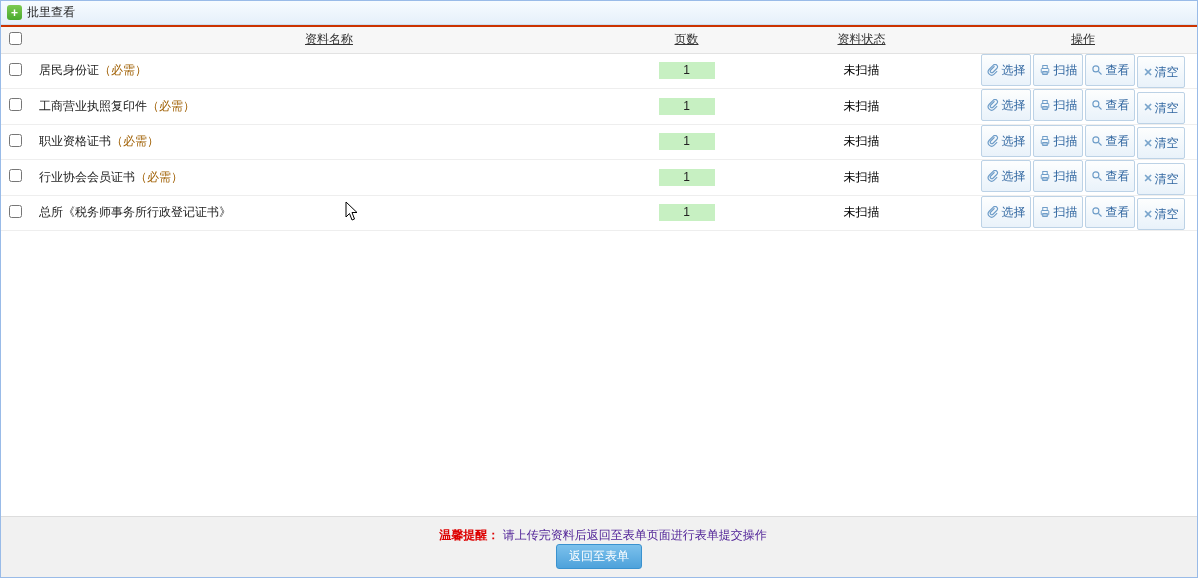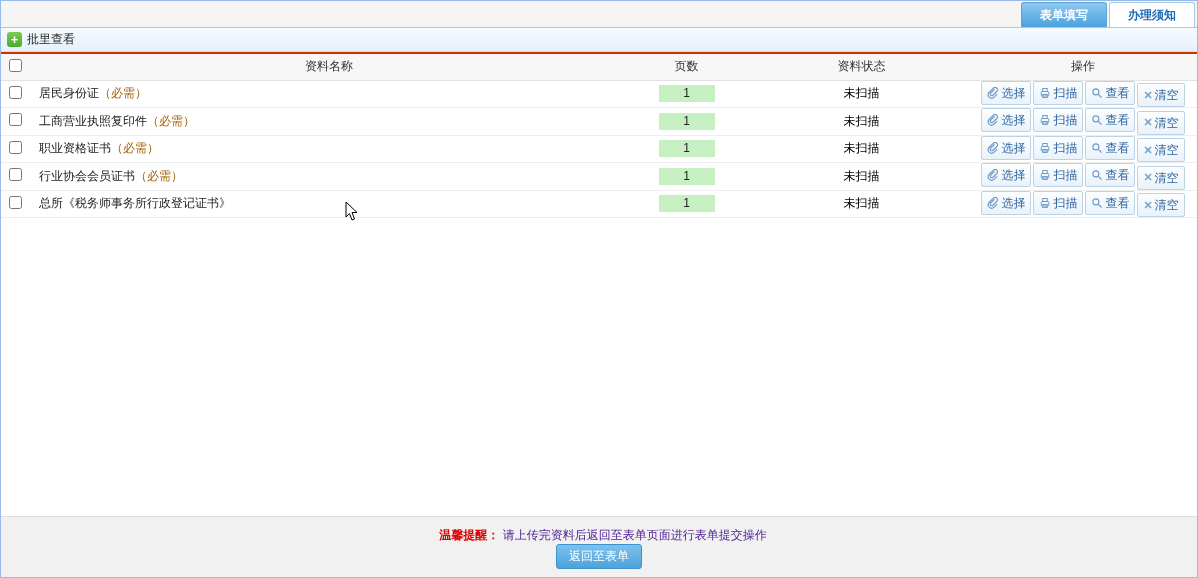--- a/index.html
+++ b/index.html
@@ -69,20 +69,21 @@
 .panel-title { color: #222; font-size: 12px; }
 .red-line { height: 2px; background: #c30; }
 .table { width: 100%; border-collapse: collapse; }
 .table th {
   background: #f7f7f7;
   border-bottom: 1px solid #e2e2e2;
   height: 26px;
   font-weight: normal;
   text-align: center;
   color: #333;
+  text-decoration: underline;
 }
 .table td {
   border-bottom: 1px solid #eee;
   height: 25px;
   text-align: center;
   padding: 0 4px;
 }
 .col-chk { width: 28px; }
 .col-name { width: 590px; text-align: left !important; padding-left: 10px !important; }
 .col-pages { width: 135px; }
@@ -94,21 +95,21 @@
   display: inline-block;
   width: 56px;
   height: 17px;
   line-height: 17px;
   background: #c7f0c2;
   color: #222;
 }
 .op-btn {
   display: inline-flex;
   align-items: center;
-  height: 24px;
+  height: 32px;
   line-height: 18px;
   padding: 0 5px;
   border: 1px solid #bcd2e6;
   border-radius: 2px;
   background: linear-gradient(#fdfefe, #e9f2fa);
   color: #3066a0;
   cursor: pointer;
   font-size: 12px;
   margin: 0 1px;
 }
@@ -138,25 +139,20 @@
   position: absolute;
   left: 343px;
   top: 200px;
   pointer-events: none;
 }
 </style>
 </head>
 <body>
 
 <div class="page">
-  <div class="tabs">
-    <div id="tabs-slot"></div>
-  <div class="tab active">表单填写</div>
-      <div class="tab">办理须知</div>
-    </div>
 
   <div class="panel-header">
     <span class="plus-icon">+</span>
     <span class="panel-title">批里查看</span>
   </div>
   <div class="red-line"></div>
 
   <table class="table">
     <thead>
       <tr>

